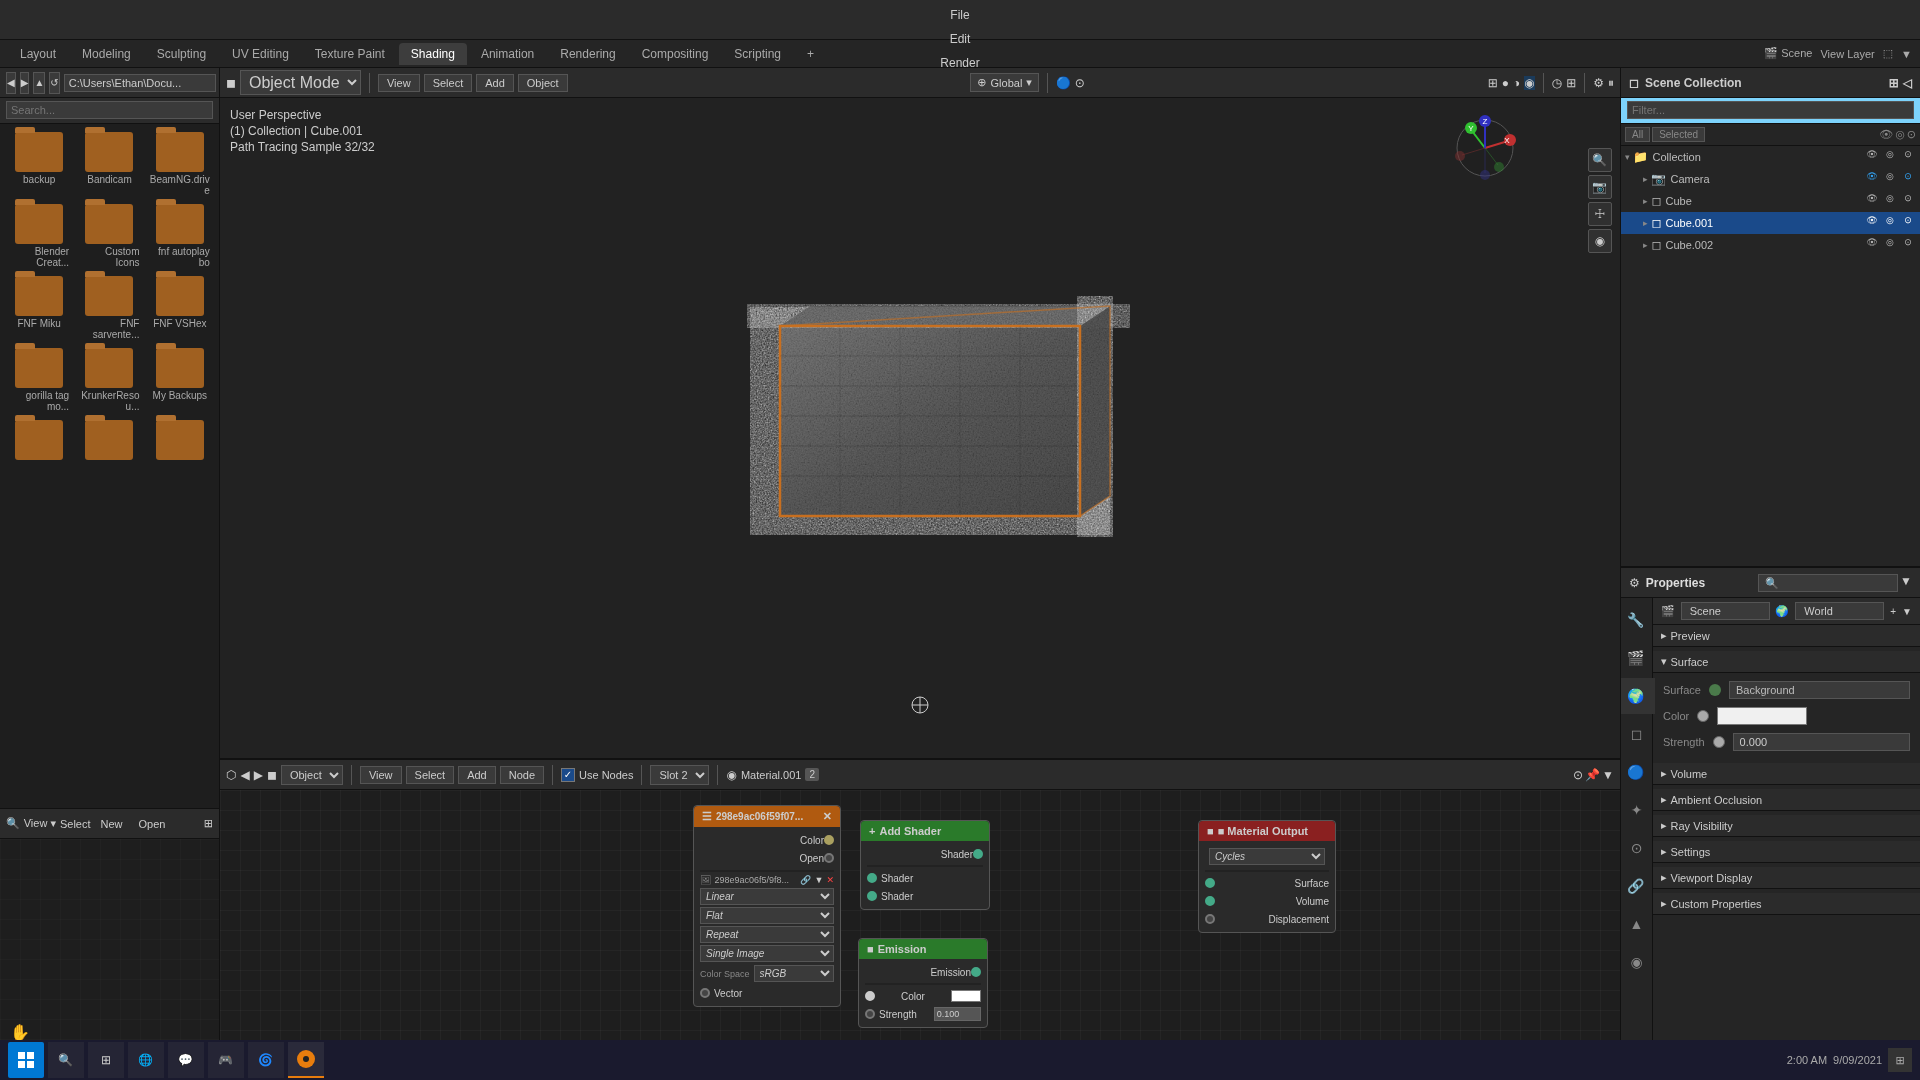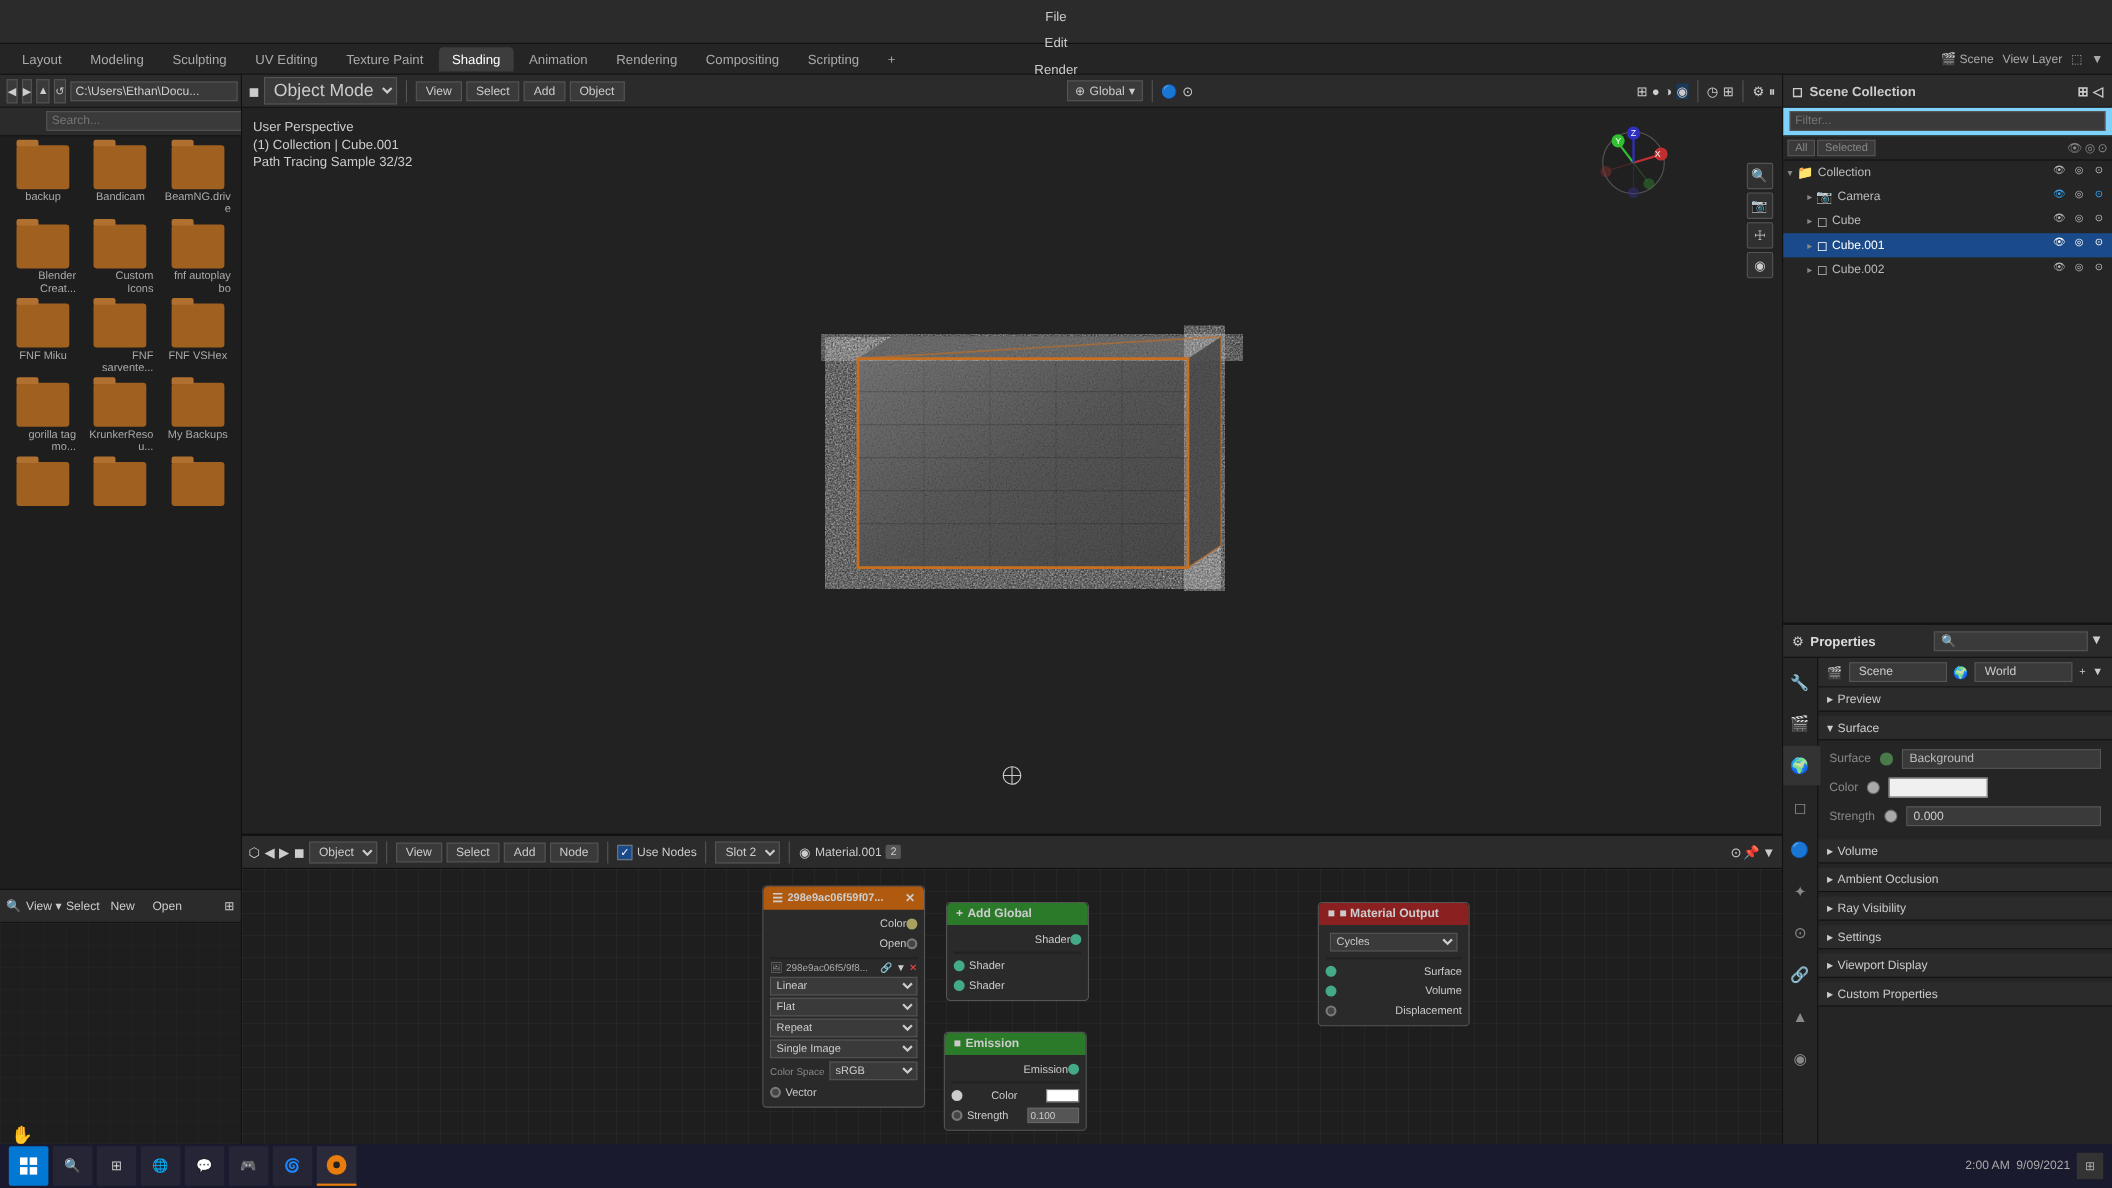--- a/index.html
+++ b/index.html
@@ -153,21 +153,20 @@
       padding: 3px 6px;
       border-bottom: 1px solid #111;
     }
     .sidebar-search input {
       width: 100%;
       background: #3a3a3a;
       border: 1px solid #555;
       color: #ccc;
       padding: 2px 4px;
       font-size: 11px;
-      margin-left: 36px;
     }
     .file-grid {
       flex: 1;
       overflow-y: auto;
       padding: 8px;
       display: grid;
       grid-template-columns: repeat(3, 1fr);
       gap: 8px;
       align-content: start;
     }
@@ -515,20 +514,21 @@
       gap: 4px;
     }
     .node-select {
       width: 100%;
       background: #3a3a3a;
       border: 1px solid #555;
       color: #ccc;
       font-size: 10px;
       padding: 1px;
       margin: 1px 0;
+      font-style: italic;
     }
 
     
     .right-split-top {
       height: 50%;
       border-bottom: 2px solid #111;
       display: flex;
       flex-direction: column;
       overflow: hidden;
     }
@@ -920,21 +920,21 @@
             <div class="node-socket-row">
               <div class="socket gray-s"></div>
               <span style="flex:1; margin-left:4px; font-size:10px;">Vector</span>
             </div>
           </div>
         </div>
 
         <div class="shader-node" style="left:640px; top:30px; width:110px;">
           <div class="node-header green">
             <span>+</span>
-            <span>Add Global</span>
+            <span>Add Shader</span>
           </div>
           <div class="node-body">
             <div class="node-socket-row">
               <span style="flex:1; text-align:right; font-size:10px;">Shader</span>
               <div class="socket green-s"></div>
             </div>
             <div style="height:2px; background:#222; margin:2px 0;"></div>
             <div class="node-socket-row">
               <div class="socket green-s"></div>
               <span style="flex:1; margin-left:4px; font-size:10px;">Shader</span>

